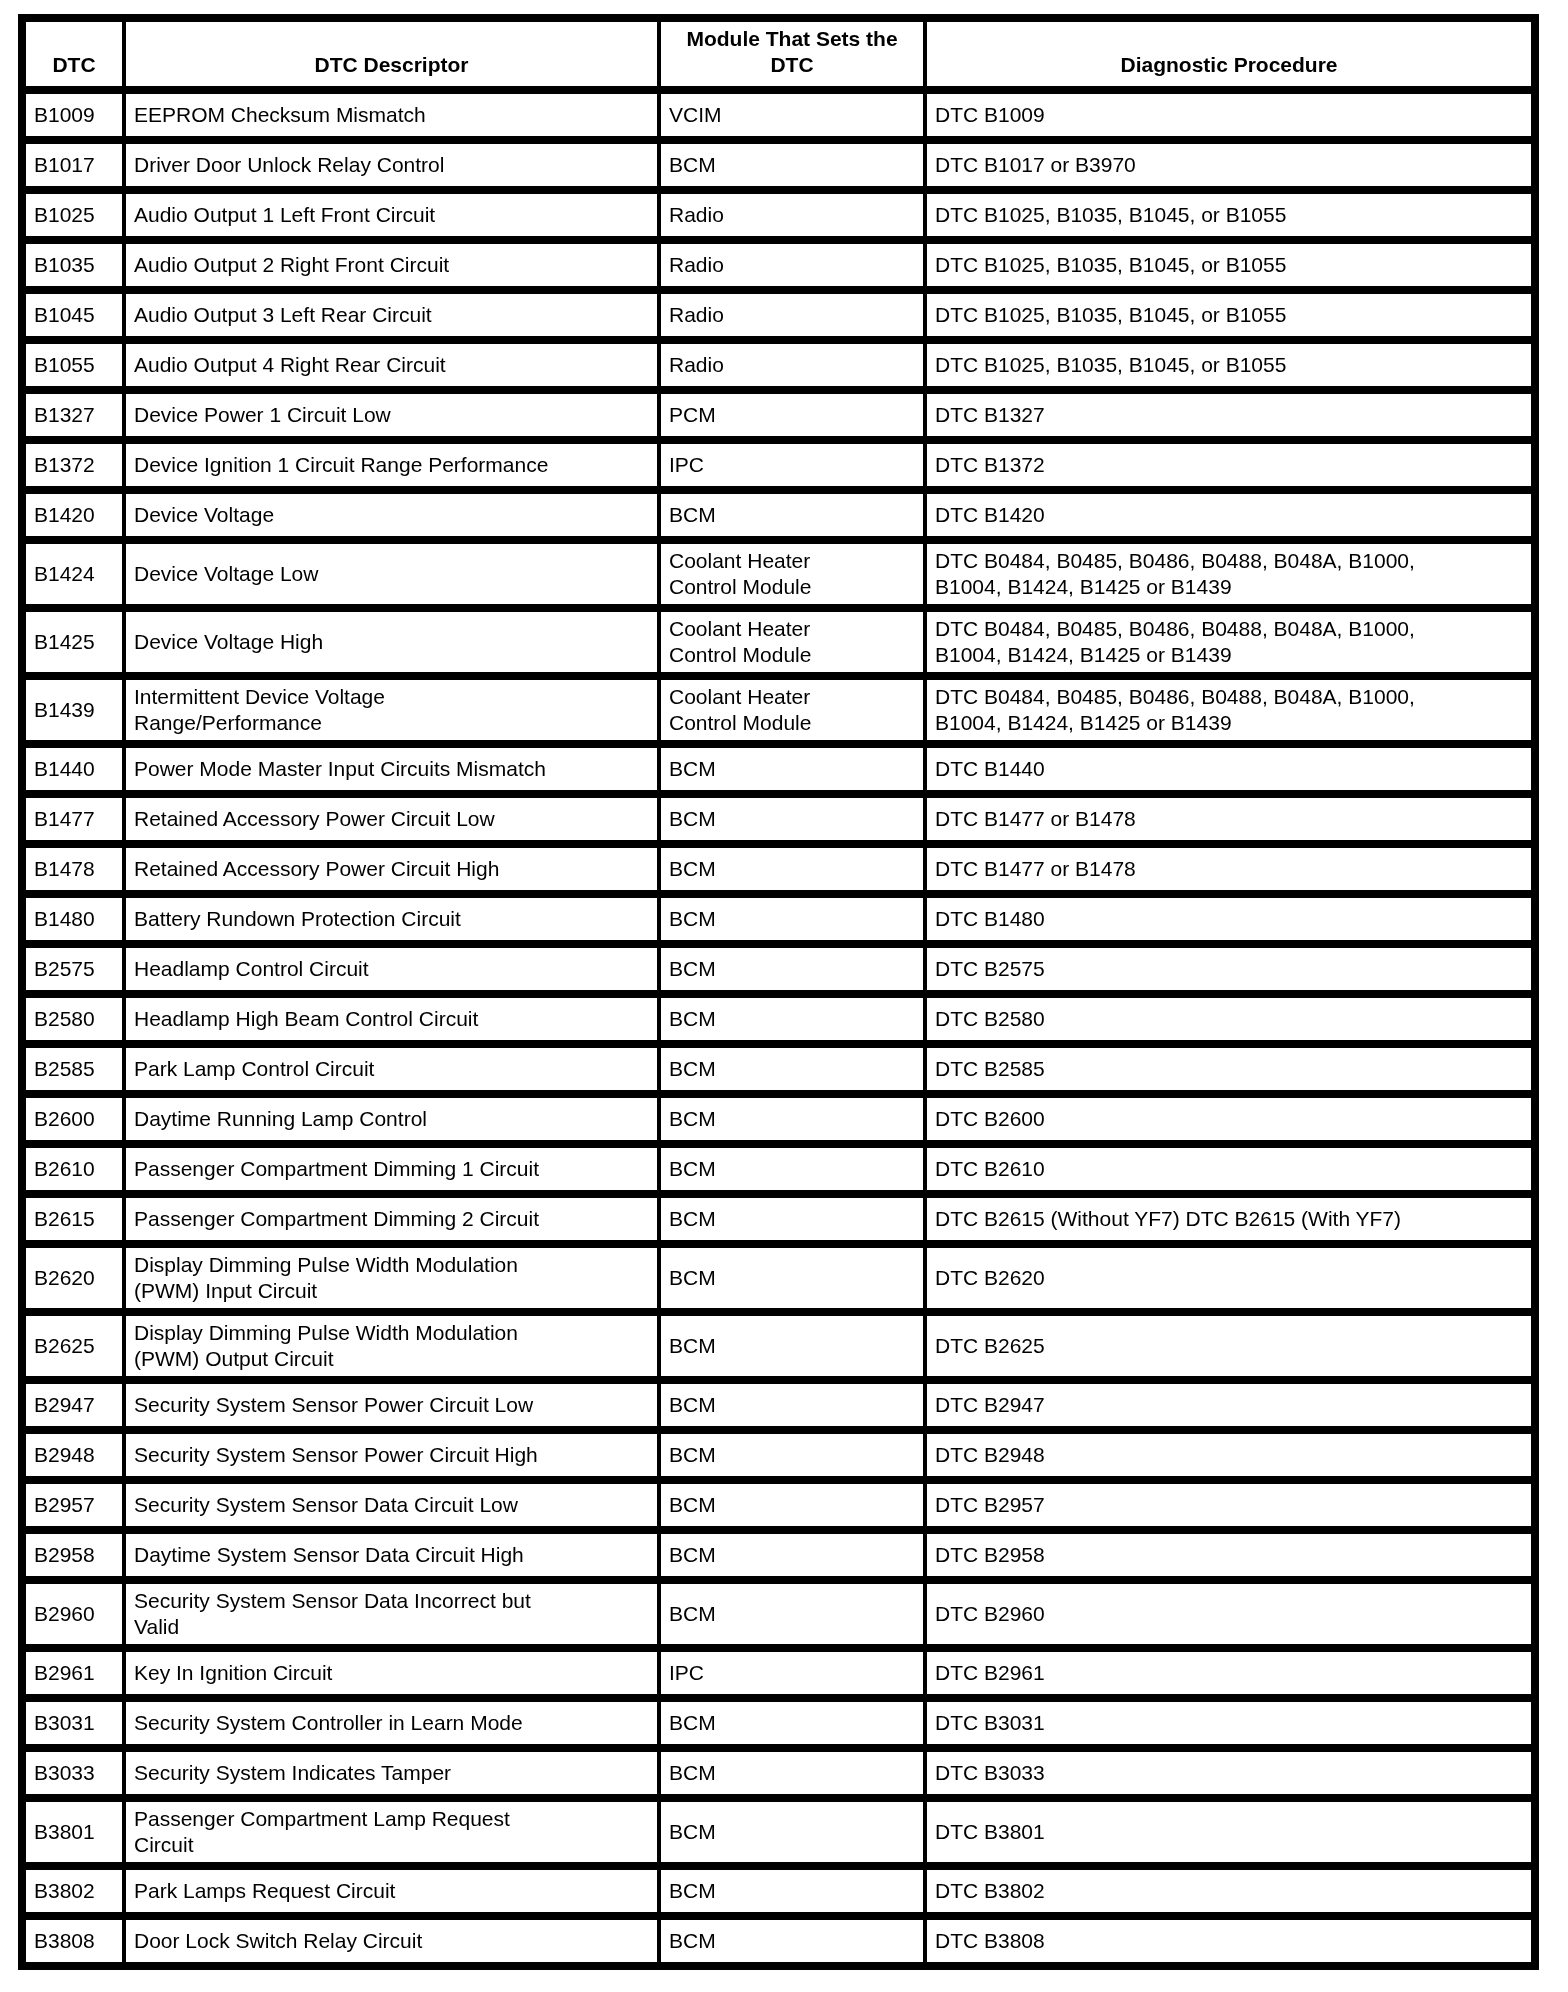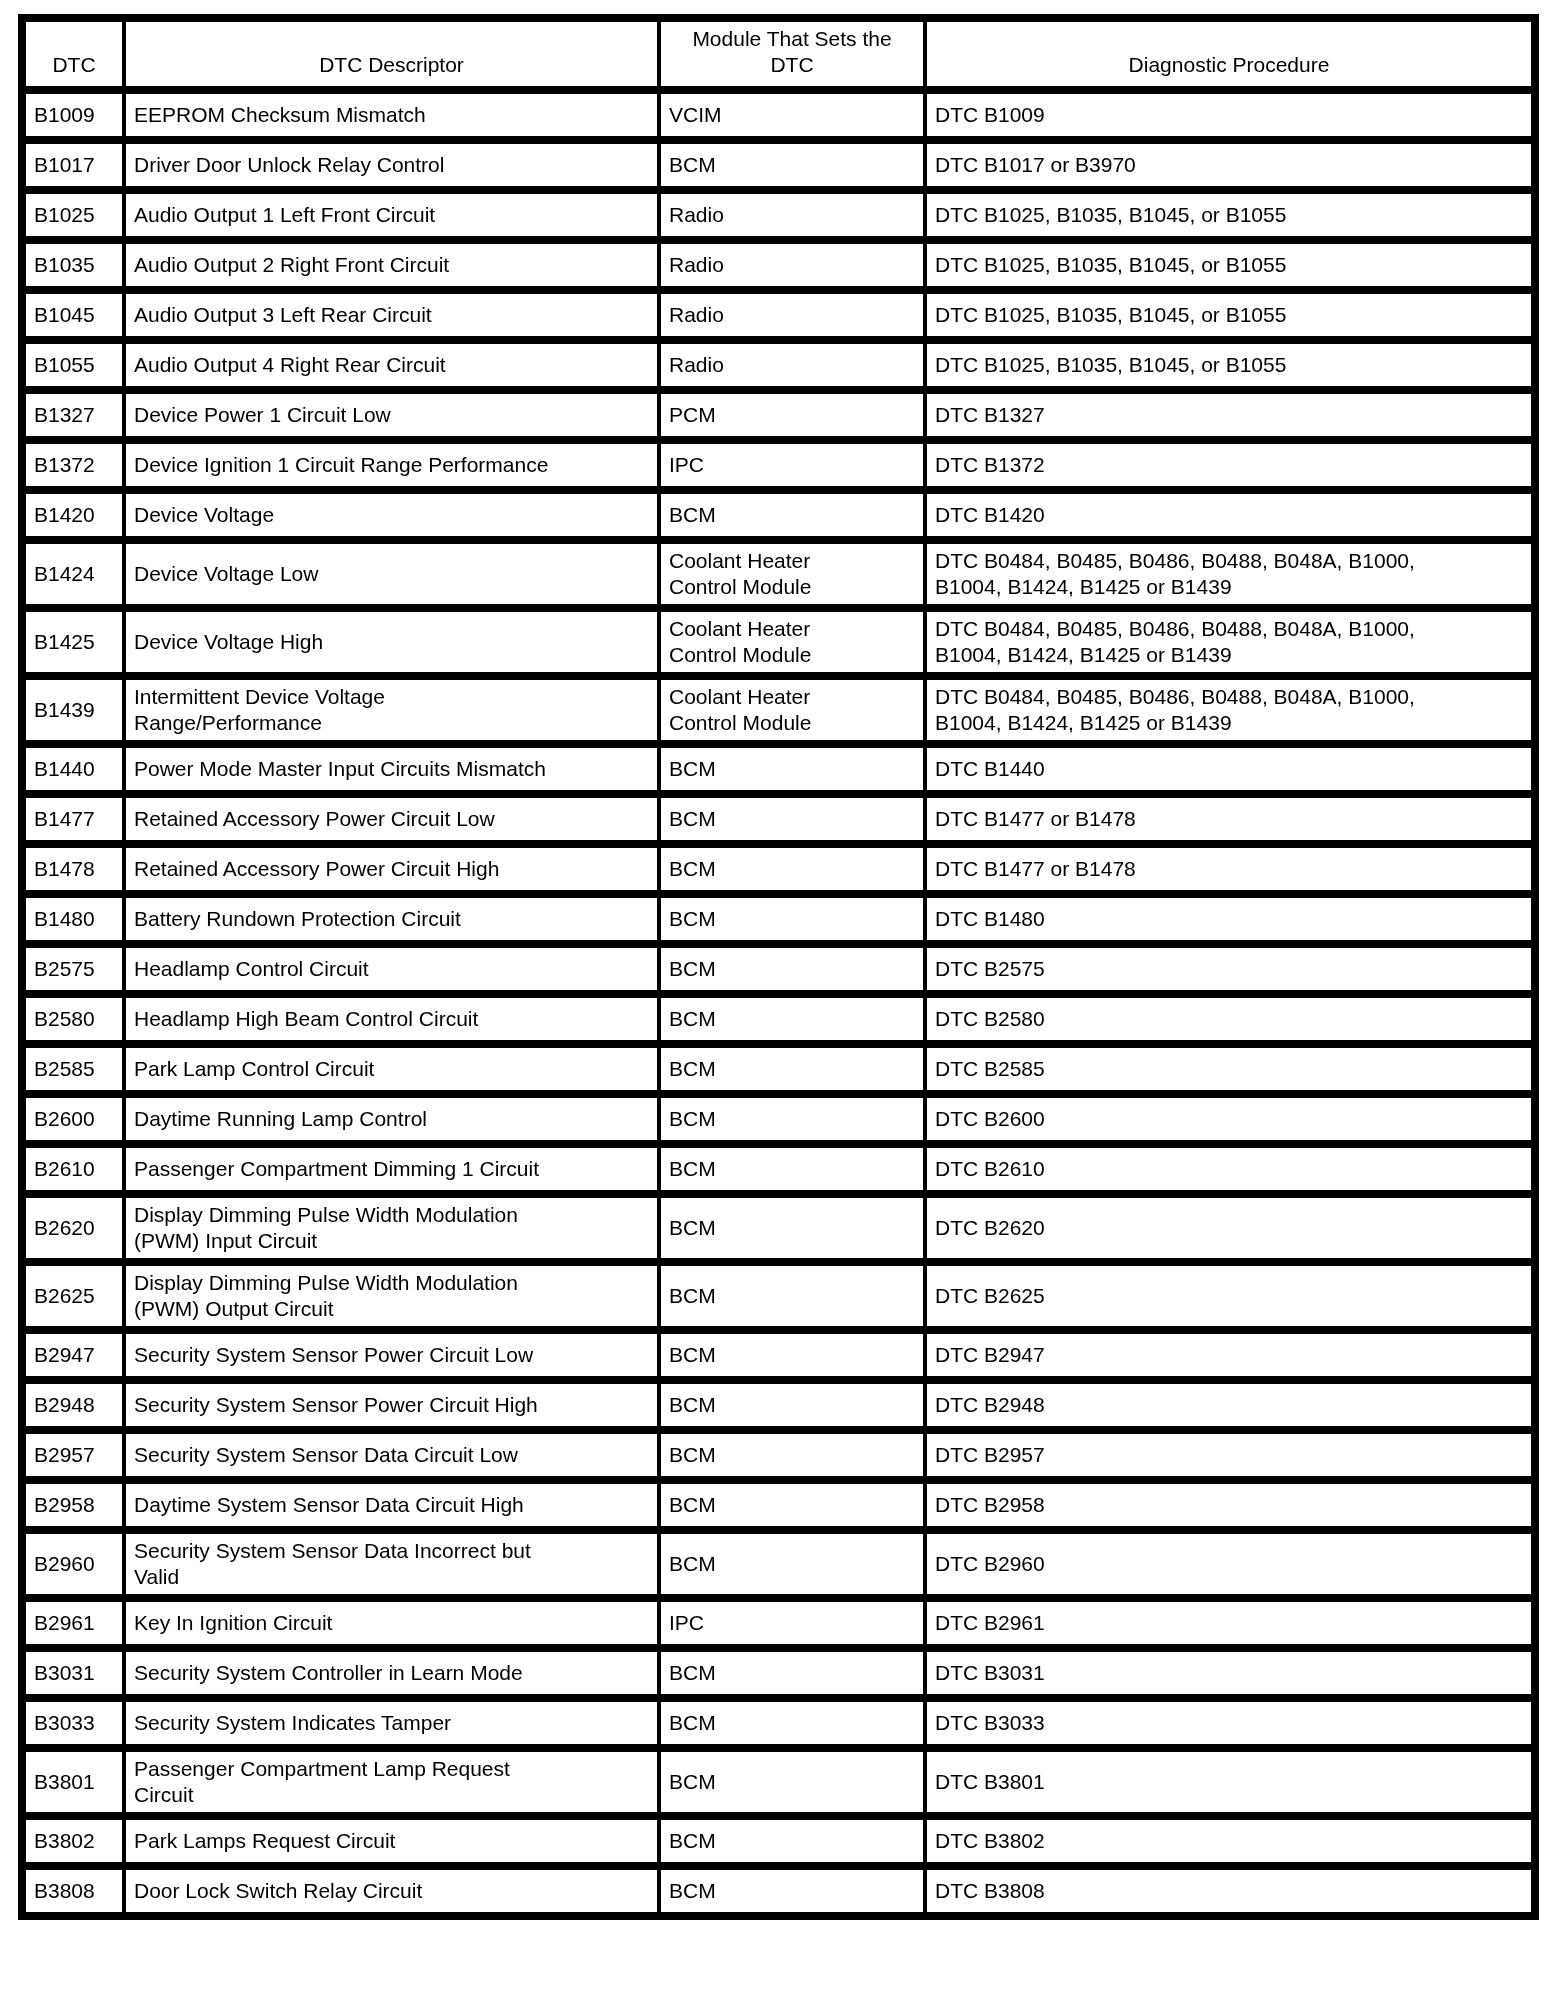--- a/index.html
+++ b/index.html
@@ -33,21 +33,21 @@
     border-top-width: 8px;
     border-bottom-width: 8px;
     font-size: 21px;
     line-height: 26px;
     padding: 4px 8px;
     white-space: pre-line;
     overflow: hidden;
     background: #ffffff;
   }
   table.dtc-table th {
-    font-weight: normal;
+    font-weight: bold;
     text-align: center;
     vertical-align: bottom;
     padding-bottom: 8px;
     height: 58px;
     box-sizing: border-box;
   }
   table.dtc-table td {
     font-weight: normal;
     text-align: left;
     vertical-align: middle;
@@ -204,20 +204,26 @@
           <td>BCM</td>
           <td>DTC B2600</td>
         </tr>
         <tr>
           <td>B2610</td>
           <td>Passenger Compartment Dimming 1 Circuit</td>
           <td>BCM</td>
           <td>DTC B2610</td>
         </tr>
         <tr>
+          <td>B2615</td>
+          <td>Passenger Compartment Dimming 2 Circuit</td>
+          <td>BCM</td>
+          <td>DTC B2615 (Without YF7) DTC B2615 (With YF7)</td>
+        </tr>
+        <tr>
           <td>B2620</td>
           <td>Display Dimming Pulse Width Modulation
 (PWM) Input Circuit</td>
           <td>BCM</td>
           <td>DTC B2620</td>
         </tr>
         <tr>
           <td>B2625</td>
           <td>Display Dimming Pulse Width Modulation
 (PWM) Output Circuit</td>

